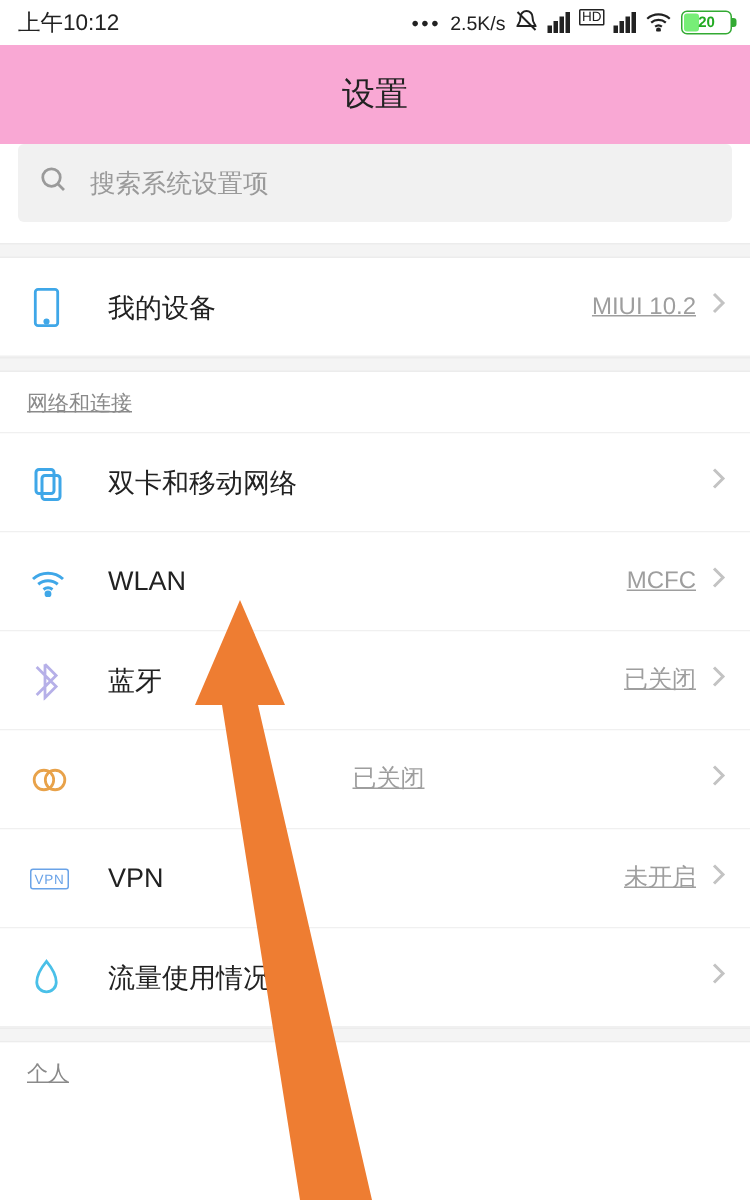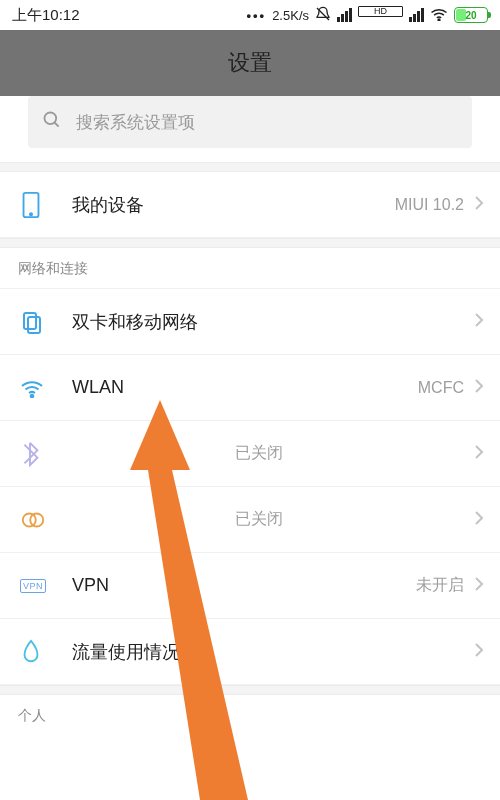--- a/index.html
+++ b/index.html
@@ -8,48 +8,48 @@
 
   
   .status-bar { height:30px; display:flex; align-items:center; justify-content:space-between; padding:0 12px; font-size:14px; color:#222; background:#fff;}
   .status-left { font-size:15px; }
   .status-right { display:flex; align-items:center; gap:6px; font-size:13px;}
   .status-right .dots{ letter-spacing:2px; font-weight:bold;}
   .sig-bars{ display:inline-flex; align-items:flex-end; gap:1px; }
   .sig-bars span{ width:3px; background:#222; display:inline-block;}
   .sig-bars span:nth-child(1){height:5px;} .sig-bars span:nth-child(2){height:8px;}
   .sig-bars span:nth-child(3){height:11px;} .sig-bars span:nth-child(4){height:14px;}
-  .hd-badge{ font-size:9px; line-height:9px; border:1px solid #222; padding:0 15px; border-radius:1px; position:relative; top:-4px;}
+  .hd-badge{ font-size:9px; line-height:9px; border:1px solid #222; padding:0 1px; border-radius:1px; position:relative; top:-4px;}
   .wifi-ico{ display:inline-block; }
   .batt{ display:inline-flex; align-items:center; border:1.5px solid #3a3; border-radius:4px; height:16px; width:34px; position:relative; color:#2a2; font-size:10px; justify-content:center; font-weight:bold;}
   .batt::after{ content:""; position:absolute; right:-4px; top:4px; width:3px; height:6px; background:#3a3; border-radius:0 2px 2px 0;}
   .batt .fill{ position:absolute; left:1px; top:1px; bottom:1px; width:30%; background:#7e7; border-radius:2px; z-index:0;}
   .batt .pct{ position:relative; z-index:1; }
   .bell-off{ display:inline-block; }
 
   
-  .title-bar { text-align:center; padding:18px 0 18px; font-size:22px; color:#222; background:#737373;}
-
-  
-  .search-wrap{ padding:0 28px 14px; background:#fff; }
+  .title-bar { text-align:center; padding:18px 0 18px; font-size:22px; color:#222; background:#f9a8d4;}
+
+  
+  .search-wrap{ padding:0 12px 14px; background:#fff; }
   .search{ background:#f1f1f1; border-radius:4px; height:52px; display:flex; align-items:center; padding:0 14px; gap:14px; }
   .search .mag{ color:#9a9a9a; }
   .search .ph{ color:#9a9a9a; font-size:17px; }
 
   .gap{ height:10px; background:#f4f4f4; border-top:1px solid #ececec; border-bottom:1px solid #ececec;}
 
   
   .row{ display:flex; align-items:center; height:66px; padding:0 16px 0 20px; background:#fff; border-bottom:1px solid #f0f0f0;justify-content:space-between; }
   .row:last-child{ border-bottom:none;}
   .row .ico{ width:34px; display:flex; align-items:center; justify-content:flex-start; }
   .row .label{ flex:1; font-size:18px; color:#222; padding-left:18px;}
-  .row .value{ font-size:16px; color:#9e9e9e; padding-right:10px; }
+  .row .value{ font-size:16px; color:#9e9e9e; padding-right:10px;text-decoration:underline; }
   .row .chev{ color:#c3c3c3; }
 
-  .section-header{ font-size:14px; color:#8a8a8a; padding:12px 18px 10px; background:#fff; border-bottom:1px solid #f0f0f0;}
+  .section-header{ font-size:14px; color:#8a8a8a; padding:12px 18px 10px; background:#fff; border-bottom:1px solid #f0f0f0;text-decoration:underline;}
 
   
   .vpn-badge{ font-size:9px; border:1px solid #6aa3e8; color:#6aa3e8; border-radius:2px; padding:1px 2px; letter-spacing:0.5px;}
 
   
   .big-arrow{ position:absolute; left:130px; top:400px; pointer-events:none; }
 
 </style>
 </head>
 <body>
@@ -160,20 +160,21 @@
           <path d="M2 2l6 6-6 6"></path>
         </svg></span>
   </div>
 
   <div class="row">
     <span class="ico">
       <svg width="20" height="26" viewBox="0 0 20 28" fill="none" stroke="#b6b0e8" stroke-width="2">
           <path d="M10 2v24l8-8L4 4m0 20l14-14-8-8"></path>
         </svg>
     </span>
+    <span class="label">蓝牙</span>
     <span class="value">已关闭</span>
     <span class="chev"><svg width="10" height="16" viewBox="0 0 10 16" fill="none" stroke="#c3c3c3" stroke-width="2">
           <path d="M2 2l6 6-6 6"></path>
         </svg></span>
   </div>
 
   <div class="row">
     <span class="ico">
       <svg width="26" height="22" viewBox="0 0 28 22" fill="none" stroke="#e8a24a" stroke-width="2">
           <circle cx="10" cy="11" r="7"></circle>

